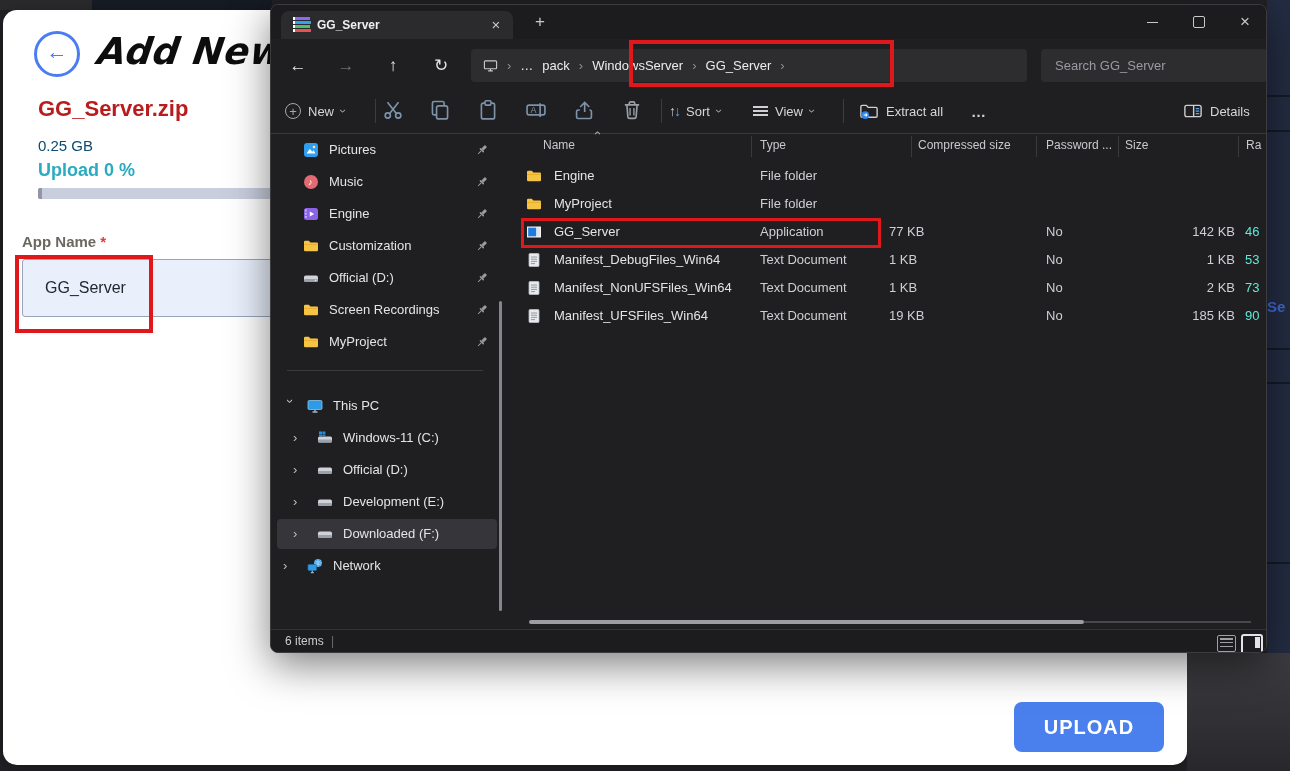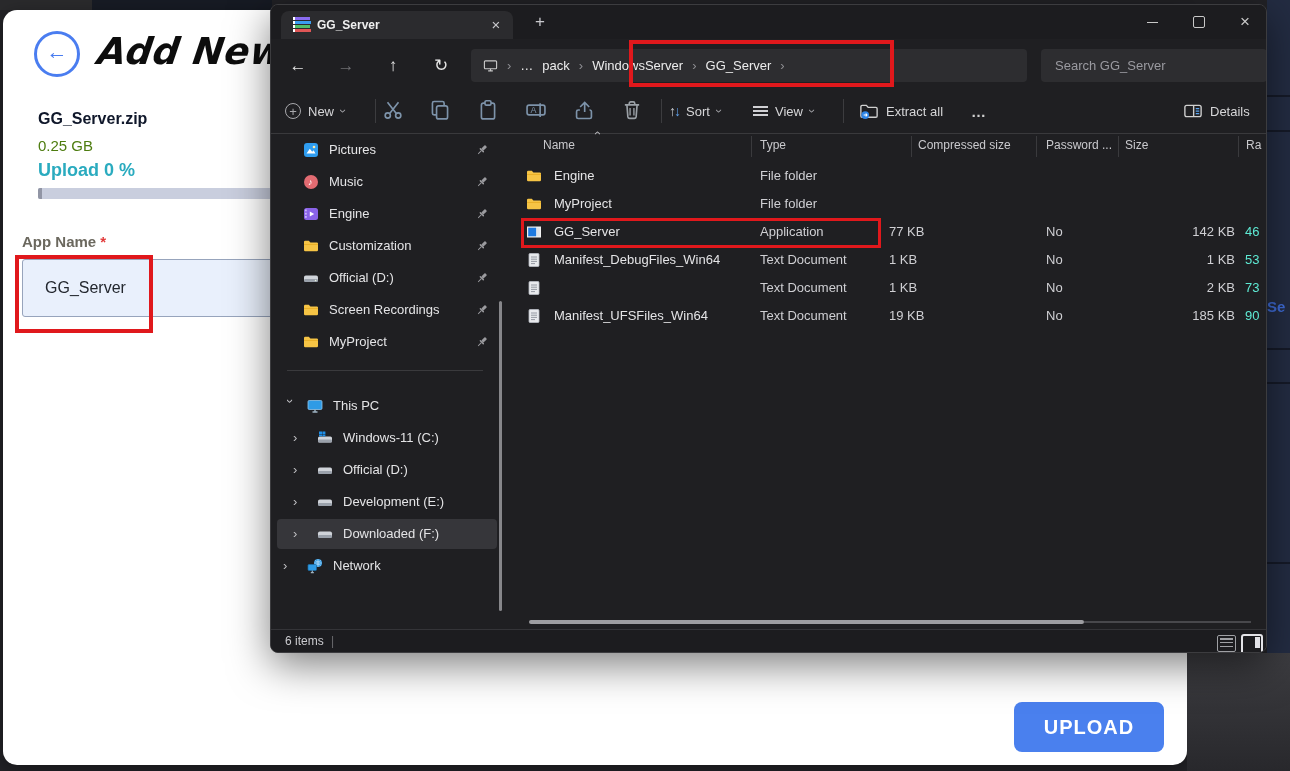--- a/index.html
+++ b/index.html
@@ -6,22 +6,22 @@
   #canvas{position:relative;width:1290px;height:771px;overflow:hidden;background:#222226;
           font-family:"Liberation Sans",sans-serif;-webkit-font-smoothing:antialiased}
   .abs{position:absolute}
   
   .card{left:3px;top:10px;width:1184px;height:755px;background:#ffffff;border-radius:14px;z-index:1;
         box-shadow:0 4px 18px rgba(0,0,0,.35)}
   .backbtn{left:31px;top:21px;width:40px;height:40px;border:3px solid #4a7df0;border-radius:50%;
            color:#4a7df0;font-size:21px;font-weight:bold;text-align:center;line-height:36px;cursor:pointer}
   .pgtitle{left:95px;top:20px;font-family:"DejaVu Sans",sans-serif;font-size:37px;font-weight:800;
            font-style:italic;color:#0d0d0d;transform:skewX(-8deg);letter-spacing:.5px;white-space:nowrap}
-  .fname{left:35px;top:100px;font-size:16px;font-weight:600;color:#0f172a}
-  .fsize{left:35px;top:127px;font-size:15px;color:#4d7c0f}
+  .fname{left:35px;top:86px;font-size:22px;font-weight:600;color:#b91c1c}
+  .fsize{left:35px;top:127px;font-size:15px;color:#0c4a6e}
   .fupload{left:35px;top:150px;font-size:18px;font-weight:800;color:#2aabbf}
   .pbar{left:35px;top:178px;width:560px;height:11px;background:#c9cede;border-radius:2px}
   .pbar-fill{left:0;top:0;width:4px;height:11px;background:#9195a5;border-radius:2px 0 0 2px}
   .applabel{left:19px;top:223px;font-size:15px;font-weight:700;color:#6b685e}
   .req{color:#e23b3b}
   .appinput{left:19px;top:249px;width:560px;height:58px;background:#e9f0fc;border:1px solid #97a4bc;
             border-radius:3px;font-size:16px;color:#23272e;padding:0 0 0 22px;box-sizing:border-box;
             font-family:"Liberation Sans",sans-serif;outline:none}
   .uploadbtn{left:1011px;top:692px;width:150px;height:50px;background:#4a80ee;border:none;border-radius:8px;
              color:#fff;font-size:20px;font-weight:700;letter-spacing:1px;cursor:pointer;
@@ -481,20 +481,21 @@
       <span class="cp">1 KB</span>
       <span class="pw">No</span>
       <span class="sz">1 KB</span>
       <span class="rt">53</span>
     </div>
     <div class="abs frow" style="top:269px">
       <svg class="ic" viewBox="0 0 16 16">
         <rect x="3" y="1.5" width="10" height="13" rx="1" fill="#e8eaed" stroke="#b9bdc4" stroke-width="0.8"></rect>
         <path d="M5 5 h6 M5 7.2 h6 M5 9.4 h6 M5 11.6 h4" stroke="#8a8f98" stroke-width="0.9"></path>
       </svg>
+      <span class="nm">Manifest_NonUFSFiles_Win64</span>
       <span class="tp">Text Document</span>
       <span class="cp">1 KB</span>
       <span class="pw">No</span>
       <span class="sz">2 KB</span>
       <span class="rt">73</span>
     </div>
     <div class="abs frow" style="top:297px">
       <svg class="ic" viewBox="0 0 16 16">
         <rect x="3" y="1.5" width="10" height="13" rx="1" fill="#e8eaed" stroke="#b9bdc4" stroke-width="0.8"></rect>
         <path d="M5 5 h6 M5 7.2 h6 M5 9.4 h6 M5 11.6 h4" stroke="#8a8f98" stroke-width="0.9"></path>

